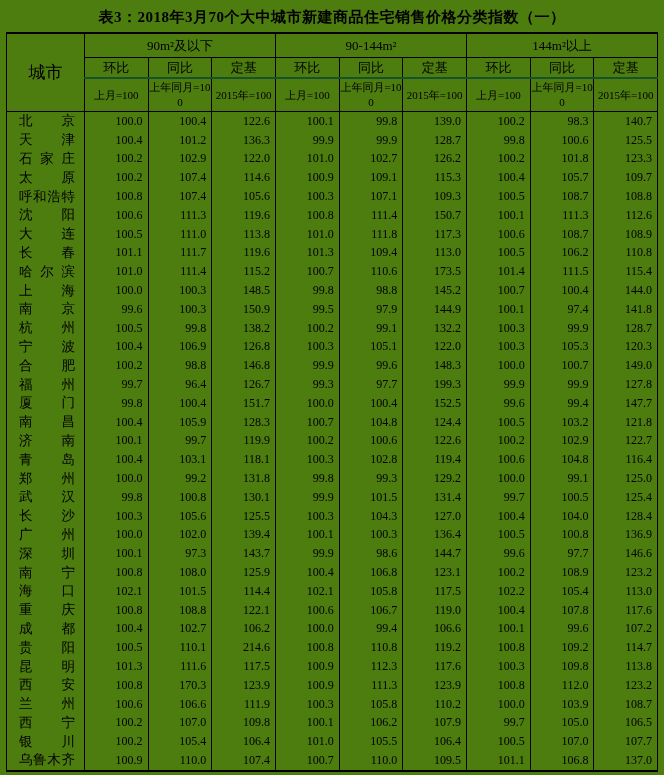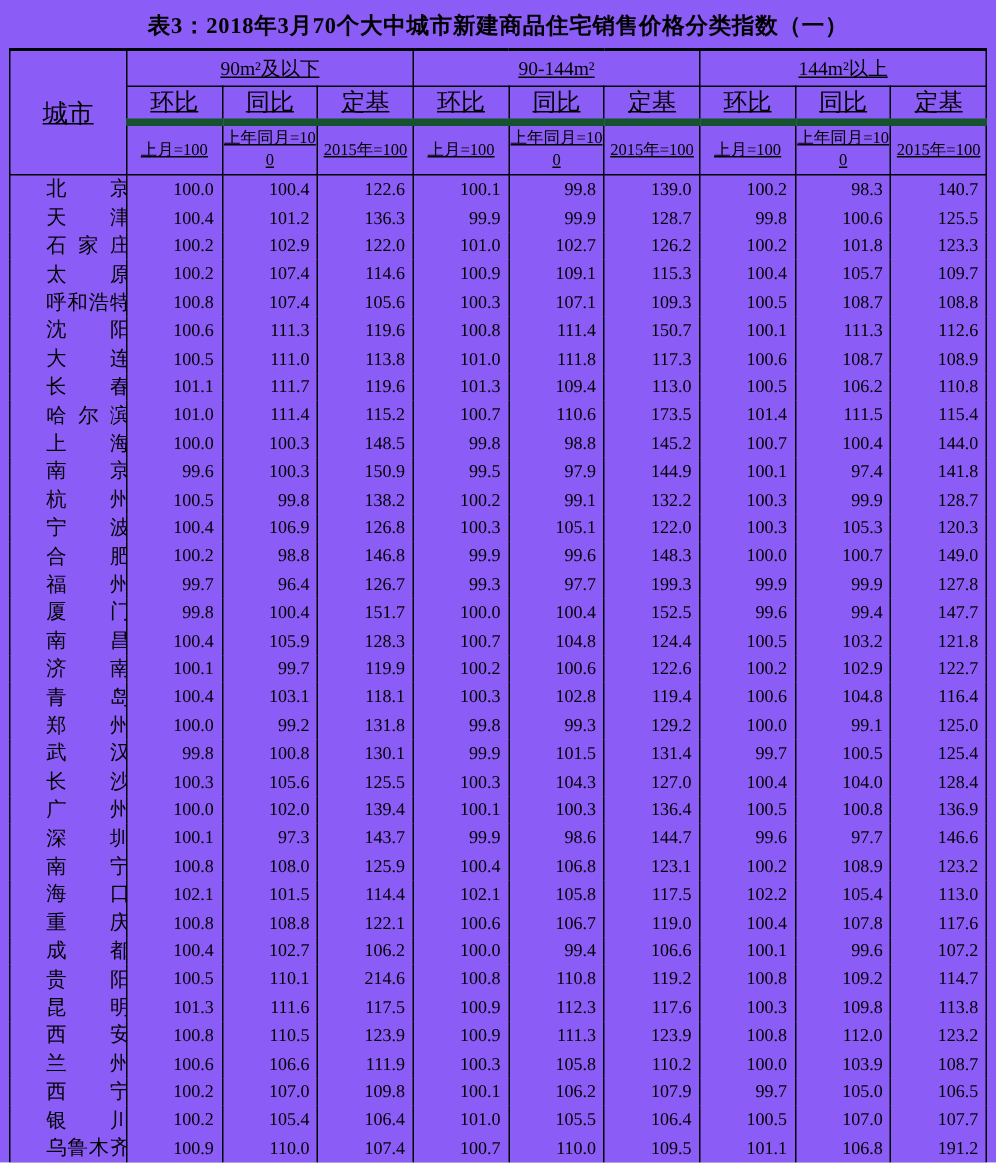--- a/index.html
+++ b/index.html
@@ -5,21 +5,21 @@
   html, body {
     margin: 0;
     padding: 0;
     background: #ffffff;
     color: #000000;
     font-family: "Liberation Serif", "DejaVu Serif", serif;
   }
   .page {
     width: 664px;
     height: 775px;
-    background: #8b5cf6;
+    background: #4d7c0f;
     overflow: hidden;
     box-sizing: border-box;
   }
   .title {
     font-size: 15px;
     font-weight: bold;
     text-align: center;
     margin: 0;
     padding: 8px 0 5px 0;
     letter-spacing: 0.5px;
@@ -37,48 +37,48 @@
 
   .tbl th, .tbl td {
     border-left: 1px solid #000;
     border-right: 1px solid #000;
     padding: 0;
     font-weight: normal;
     vertical-align: middle;
     overflow: hidden;
   }
   
-  thead th { text-align: center; text-decoration: underline; }
+  thead th { text-align: center; }
   .th-city {
     font-size: 17px;
     border-bottom: 1px solid #000;
   }
   .th-group {
     font-size: 13px;
     height: 23px;
     border-bottom: 1px solid #000;
   }
   .th-sub {
-    font-size: 16px;
+    font-size: 13px;
     height: 19px;
-    border-bottom: 5px solid #14532d;
+    border-bottom: 2px solid #14532d;
     text-align: center;
   }
   .th-base {
     font-size: 11px;
     height: 32px;
     line-height: 1.35;
     border-bottom: 1px solid #000;
     word-break: break-all;
     padding: 0 3px;
   }
   
   tbody td { height: 18.8px; }
   td.city {
-    padding-left: 24px;
+    padding-left: 12px;
     font-size: 13.5px;
   }
   .city-in {
     display: inline-block;
     width: 56px;
     text-align: justify;
     text-align-last: justify;
     white-space: nowrap;
   }
   td.num {
@@ -493,21 +493,21 @@
           <td class="num">100.9</td>
           <td class="num">112.3</td>
           <td class="num">117.6</td>
           <td class="num">100.3</td>
           <td class="num">109.8</td>
           <td class="num">113.8</td>
         </tr>
         <tr>
           <td class="city"><span class="city-in">西安</span></td>
           <td class="num">100.8</td>
-          <td class="num">110.5</td>
+          <td class="num">170.3</td>
           <td class="num">123.9</td>
           <td class="num">100.9</td>
           <td class="num">111.3</td>
           <td class="num">123.9</td>
           <td class="num">100.8</td>
           <td class="num">112.0</td>
           <td class="num">123.2</td>
         </tr>
         <tr>
           <td class="city"><span class="city-in">兰州</span></td>
@@ -548,17 +548,17 @@
         <tr>
           <td class="city"><span class="city-in">乌鲁木齐</span></td>
           <td class="num">100.9</td>
           <td class="num">110.0</td>
           <td class="num">107.4</td>
           <td class="num">100.7</td>
           <td class="num">110.0</td>
           <td class="num">109.5</td>
           <td class="num">101.1</td>
           <td class="num">106.8</td>
-          <td class="num">191.2</td>
+          <td class="num">137.0</td>
         </tr>
       </tbody>
   </table>
 </div>
 
 </body></html>

